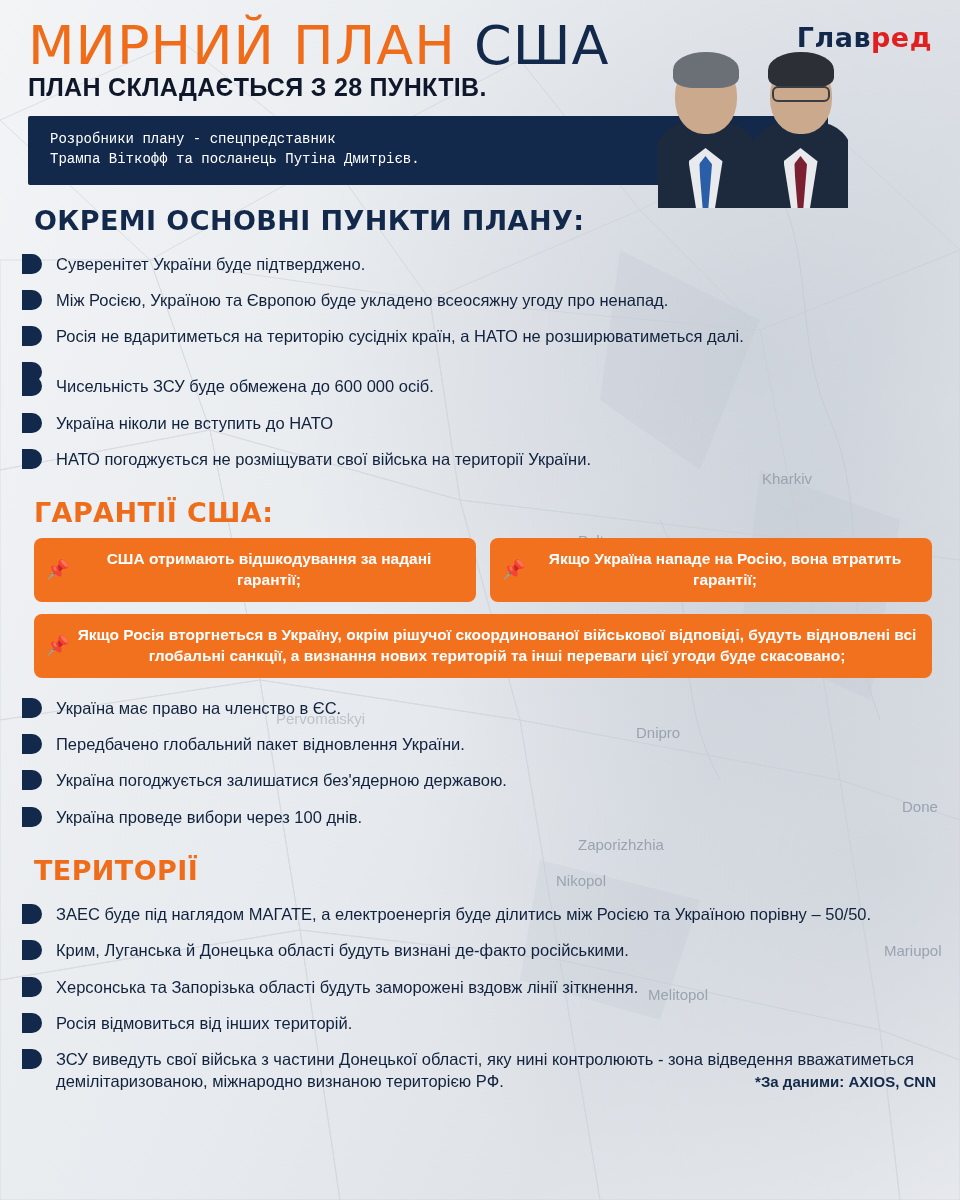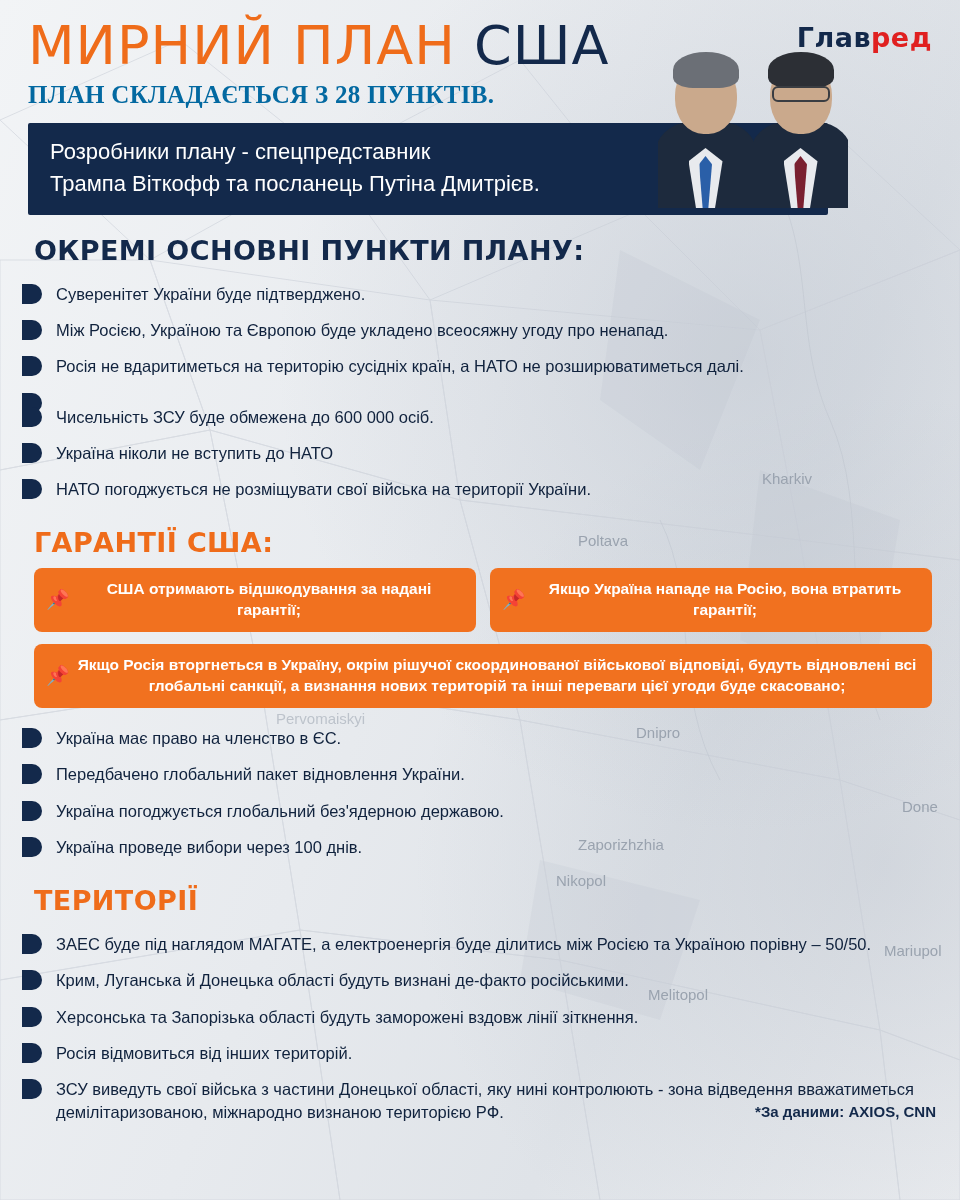--- a/index.html
+++ b/index.html
@@ -50,25 +50,25 @@
   .title-main {
     font-size: 54px;
     font-weight: normal;
     letter-spacing: 1px;
     line-height: 1.02;
     font-family: "DejaVu Sans", sans-serif;
   }
   .title-main .orange { color: #ef6c1a; }
   .title-main .navy { color: #13294b; }
   .title-sub {
-    margin-top: 8px;
+    margin-top: 0;
     font-size: 25px;
     font-weight: bold;
-    color: #0369a1;
-    font-family: Liberation Serif, serif;
+    color: #0f172a;
+    font-family: Liberation Sans, sans-serif;
     letter-spacing: .3px;
   }
   .logo {
     position: absolute;
     right: 28px;
     top: 22px;
     font-size: 27px;
     font-weight: bold;
     font-family: "DejaVu Sans", sans-serif;
     letter-spacing: .5px;
@@ -158,23 +158,23 @@
   
   .banner {
     margin: 14px 28px 0 28px;
     background: #13294b;
     color: #fff;
     padding: 13px 22px 15px 22px;
     width: 800px;
     border-radius: 2px;
   }
   .banner p {
-    font-size: 22px;
+    font-size: 14px;
     line-height: 1.45;
-    font-family: Liberation Sans, sans-serif;
+    font-family: Liberation Mono, monospace;
   }
 
   
   .section-title {
     color: #13294b;
     font-size: 27px;
     font-weight: bold;
     font-family: "DejaVu Sans", sans-serif;
     letter-spacing: .4px;
     margin: 20px 0 10px 34px;
@@ -351,21 +351,21 @@
       </div>
     </div>
     <div class="card wide">
       <span class="pin">📌</span>
       <span>Якщо Росія вторгнеться в Україну, окрім рішучої скоординованої військової відповіді, будуть відновлені всі глобальні санкції, а визнання нових територій та інші переваги цієї угоди буде скасовано;</span>
     </div>
 
     <ul class="bullets" style="margin-top:12px;">
       <li class="bullet"><span class="marker"></span><span>Україна має право на членство в ЄС.</span></li>
       <li class="bullet"><span class="marker"></span><span>Передбачено глобальний пакет відновлення України.</span></li>
-      <li class="bullet"><span class="marker"></span><span>Україна погоджується глобальний без'ядерною державою.</span></li>
+      <li class="bullet"><span class="marker"></span><span>Україна погоджується залишатися без'ядерною державою.</span></li>
       <li class="bullet"><span class="marker"></span><span>Україна проведе вибори через 100 днів.</span></li>
     </ul>
 
     <div class="section-title orange">ТЕРИТОРІЇ</div>
     <ul class="bullets">
       <li class="bullet"><span class="marker"></span><span>ЗАЕС буде під наглядом МАГАТЕ, а електроенергія буде ділитись між Росією та Україною порівну – 50/50.</span></li>
       <li class="bullet"><span class="marker"></span><span>Крим, Луганська й Донецька області будуть визнані де-факто російськими.</span></li>
       <li class="bullet"><span class="marker"></span><span>Херсонська та Запорізька області будуть заморожені вздовж лінії зіткнення.</span></li>
       <li class="bullet"><span class="marker"></span><span>Росія відмовиться від інших територій.</span></li>
       <li class="bullet"><span class="marker"></span><span>ЗСУ виведуть свої війська з частини Донецької області, яку нині контролюють - зона відведення вважатиметься демілітаризованою, міжнародно визнаною територією РФ.</span></li>

